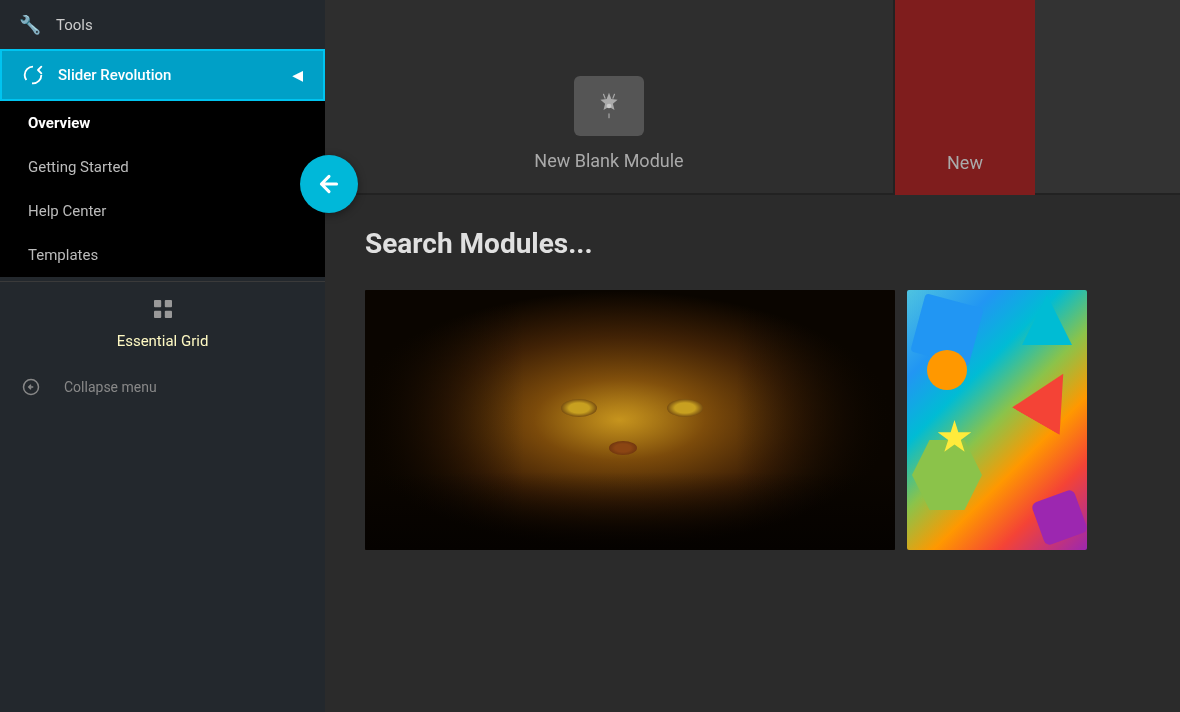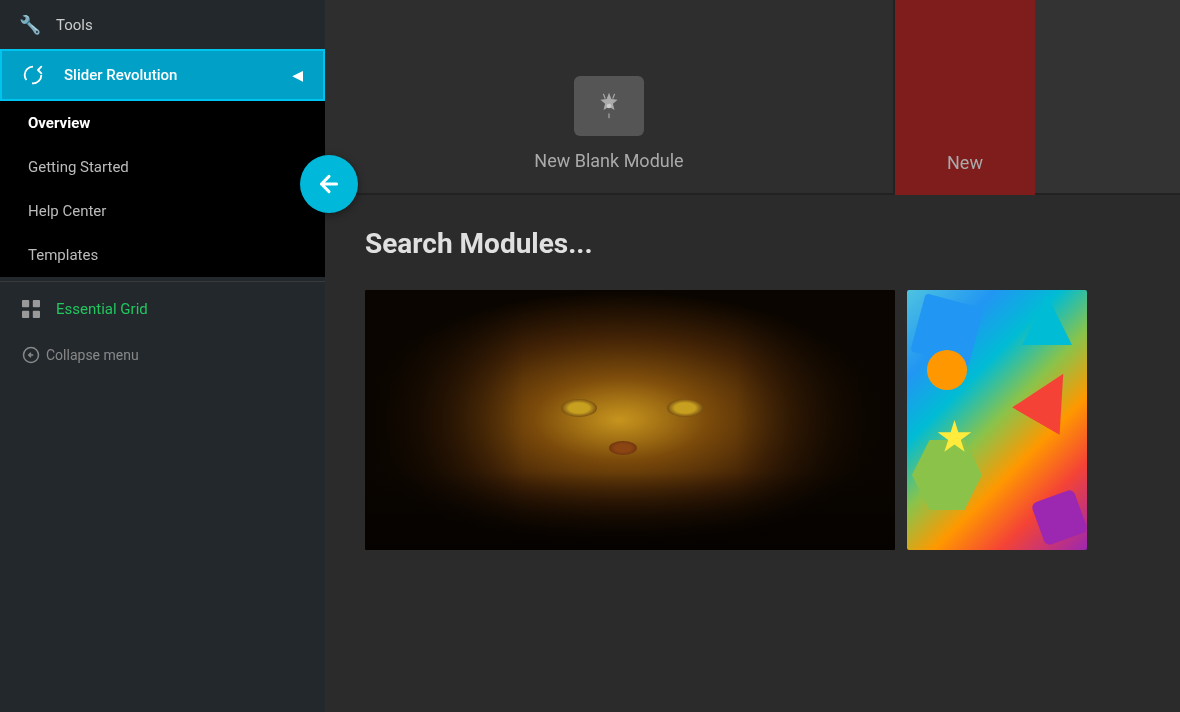--- a/index.html
+++ b/index.html
@@ -44,21 +44,21 @@
 
     
     .slider-rev-item {
       display: flex;
       align-items: center;
       padding: 14px 20px;
       background: #00a0c7;
       border: 2px solid #00c4f0;
       cursor: pointer;
       font-size: 15px;
-      gap: 20px;
+      gap: 14px;
       color: #fff;
       position: relative;
     }
     .slider-rev-item .icon-wrap {
       width: 22px;
       display: flex;
       align-items: center;
       justify-content: center;
       font-size: 18px;
     }
@@ -110,42 +110,43 @@
       height: 1px;
       background: #3a3a3a;
       margin: 4px 0;
     }
 
     
     .essential-grid-item {
       display: flex;
       align-items: center;
       padding: 14px 20px;
-      color: #22c55e;
+      color: #fef9c3;
       cursor: pointer;
       font-size: 15px;
       gap: 14px;
+      flex-direction: column;
     }
     .essential-grid-item .icon-wrap {
       width: 22px;
       display: flex;
       align-items: center;
       justify-content: center;
       font-size: 18px;
       color: #999;
     }
 
     .collapse-menu-item {
       display: flex;
       align-items: center;
       padding: 14px 20px;
       color: #888;
       cursor: pointer;
       font-size: 14px;
-      gap: 4px;
+      gap: 22px;
     }
     .collapse-menu-item .icon-wrap {
       width: 22px;
       display: flex;
       align-items: center;
       justify-content: center;
       color: #888;
       font-size: 18px;
     }
 

